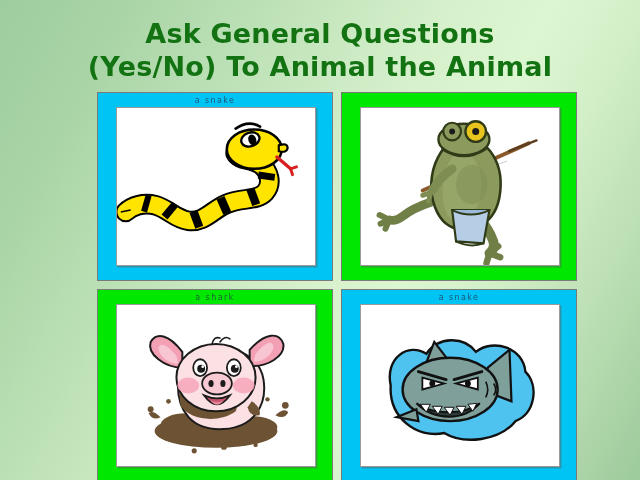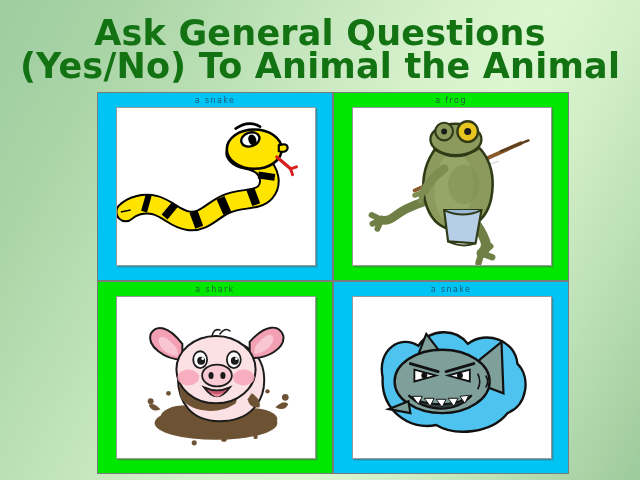--- a/index.html
+++ b/index.html
@@ -33,36 +33,37 @@
   
   #title {
     position: absolute;
     left: 0;
     top: 17px;
     width: 640px;
     text-align: center;
     color: #137313;
     font-family: "DejaVu Sans", sans-serif;
     font-weight: bold;
-    font-size: 35px;
+    font-size: 27px;
     line-height: 33px;
     letter-spacing: 0.2px;
   }
   #title .tline { display: block; white-space: nowrap; }
 
   
   #grid {
     position: absolute;
     left: 97px;
     top: 92px;
     width: 472px;
     height: 382px;
     display: grid;
     grid-template-columns: 236px 236px;
     grid-template-rows: 189px 193px;
+    gap: 8px;
   }
   .panel {
     position: relative;
     box-sizing: border-box;
     border: 1px solid #7a7a7a;
   }
   .panel.cyan  { background: #00c4f4; }
   .panel.green { background: #00e800; }
 
   .panel-label {
@@ -143,21 +144,20 @@
             <path d="M120 21 q 13 -9 25 -2" fill="none" stroke="#000000" stroke-width="2.6" stroke-linecap="round"></path>
 
             <path d="M162 50 L 176 62" stroke="#d81f1f" stroke-width="3.4" stroke-linecap="round" fill="none"></path>
             <path d="M176 62 L 182 60 M176 62 L 178 68" stroke="#d81f1f" stroke-width="3" stroke-linecap="round" fill="none"></path>
           </svg>
         </div>
       </div>
     </div>
 
     <div class="panel green">
-      <div class="panel-label">a frog</div>
       <div class="canvas">
         <div class="art">
           <svg class="artsvg" viewBox="0 0 200 160" preserveAspectRatio="xMidYMid meet">
 
               <path d="M62 84 L 170 36" stroke="#8a5a2b" stroke-width="4" stroke-linecap="round" fill="none"></path>
               <path d="M150 44 L 178 33" stroke="#5c3d1e" stroke-width="2.4" stroke-linecap="round" fill="none"></path>
               <path d="M118 56 q 12 6 30 -2" fill="none" stroke="#cccccc" stroke-width="1"></path>
 
               <path d="M70 96 q -18 6 -28 14 q -8 6 -14 4" fill="none" stroke="#6f7f46" stroke-width="9" stroke-linecap="round"></path>
               <path d="M28 114 l -10 -5 M28 114 l -9 4 M28 114 l -4 9" fill="none" stroke="#6f7f46" stroke-width="6" stroke-linecap="round"></path>

